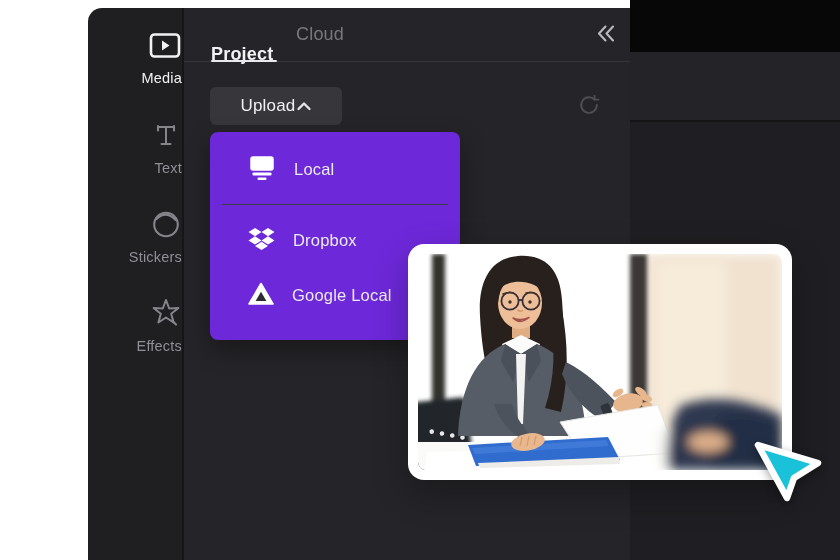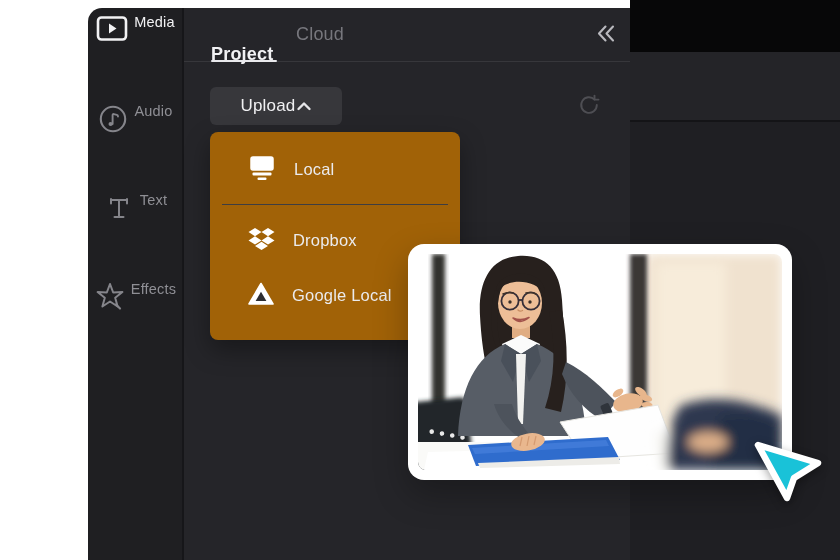--- a/index.html
+++ b/index.html
@@ -15,41 +15,41 @@
   .sidebar{left:88px;top:8px;width:94px;height:552px;background:#1f1f22;border-top-left-radius:14px;}
   .side-divider{left:182px;top:8px;width:2px;height:552px;background:#161619;}
   .panel{left:184px;top:8px;width:446px;height:552px;background:#252529;}
   .editor-black{left:630px;top:0;width:210px;height:52px;background:#070708;}
   .editor-band{left:630px;top:52px;width:210px;height:68px;background:#242428;}
   .editor-line{left:630px;top:120px;width:210px;height:2px;background:#141417;}
   .editor-main{left:630px;top:122px;width:210px;height:438px;background:#1f1f23;}
 
   
   .nav{left:88px;top:14px;width:94px;display:flex;flex-direction:column;}
-  .nav-item{height:89px;display:flex;align-items:flex-start;justify-content:center;gap:5px;cursor:pointer;}
+  .nav-item{height:89px;display:flex;flex-direction:column;align-items:flex-end;justify-content:center;gap:5px;cursor:pointer;}
   .nav-label{font-size:14.5px;color:#8f8f95;white-space:nowrap;letter-spacing:.2px;}
   .nav-item.active .nav-label{color:#f2f2f4;}
 
   
   .tabs-row{left:184px;top:8px;width:446px;height:54px;}
   .tab{position:absolute;top:16px;font-size:18px;letter-spacing:.2px;cursor:pointer;}
   .tab-project{left:27px;color:#f2f2f4;font-weight:700;margin-top:20px;}
   .tab-cloud{left:112px;color:#77777d;font-weight:500;text-align:right;}
   .tabs-baseline{position:absolute;left:0;bottom:0;width:446px;height:1px;background:#37373b;}
   .tab-underline{position:absolute;left:27px;bottom:0;width:66px;height:2.5px;background:#e9e9ec;border-radius:2px;}
   .collapse-btn{position:absolute;right:12px;top:14px;width:24px;height:24px;cursor:pointer;}
 
   
   .upload-btn{left:210px;top:87px;width:132px;height:38px;background:#37373b;border:none;border-radius:6px;
     display:flex;align-items:center;justify-content:center;gap:0;cursor:pointer;}
   .upload-label{color:#f0f0f2;font-size:17px;letter-spacing:.2px;}
   .refresh-btn{left:577px;top:93px;width:24px;height:24px;cursor:pointer;}
 
   
-  .menu{left:210px;top:132px;width:250px;height:208px;background:#a16207;border-radius:8px;
+  .menu{left:210px;top:132px;width:250px;height:208px;background:#6d28d9;border-radius:8px;
     box-shadow:0 10px 24px rgba(0,0,0,.35);padding:8px 0 10px 0;box-sizing:border-box;z-index:3;}
   .menu-item{height:58px;display:flex;align-items:center;gap:18px;padding-left:38px;cursor:pointer;}
   .menu-item.short{height:55px;}
   .menu-label{color:#ebebee;font-size:16.5px;letter-spacing:.2px;white-space:nowrap;}
   .menu-divider{height:1px;background:#3d3d42;margin:6px 12px 8px 12px;}
 
   
   .photo-card{left:408px;top:244px;width:384px;height:236px;background:#ffffff;border-radius:16px;
     box-shadow:0 14px 34px rgba(0,0,0,.28);z-index:5;}
   .photo{position:absolute;left:10px;top:10px;right:10px;bottom:10px;border-radius:8px;overflow:hidden;background:#fff;}
@@ -76,46 +76,45 @@
     <span>
       <svg width="34" height="30" viewBox="0 0 34 30">
         <rect x="3" y="3.5" width="28" height="22" rx="3.5" fill="none" stroke="#f2f2f4" stroke-width="2.6"></rect>
         <polygon points="14,9.5 21.5,14.5 14,19.5" fill="#f2f2f4"></polygon>
       </svg>
     </span>
     <span class="nav-label">Media</span>
   </div>
 
 
-  <div class="nav-item">
-    <span>
-      <svg width="32" height="32" viewBox="0 0 32 32">
-        <circle cx="16" cy="16" r="12.2" fill="none" stroke="#85858b" stroke-width="2.1"></circle>
-        <path d="M15.6,21 L15.6,12 Q15.6,10.8 16.8,11.1 L19.8,11.9 Q21,12.2 21,13.5" fill="none" stroke="#85858b" stroke-width="1.9" stroke-linecap="round"></path>
-        <circle cx="13.6" cy="21" r="2.1" fill="#85858b"></circle>
-      </svg>
-    </span>
-    <span class="nav-label">Audio</span>
-  </div>
 
   <div class="nav-item">
     <span>
       <svg width="32" height="32" viewBox="0 0 32 32">
         <g stroke="#85858b" stroke-width="2" stroke-linecap="round" fill="none">
           <line x1="8" y1="8" x2="24" y2="8"></line>
           <line x1="8" y1="7" x2="8" y2="11.5"></line>
           <line x1="24" y1="7" x2="24" y2="11.5"></line>
           <line x1="16" y1="8" x2="16" y2="25"></line>
           <line x1="11.5" y1="25" x2="20.5" y2="25"></line>
         </g>
       </svg>
     </span>
     <span class="nav-label">Text</span>
   </div>
 
+  <div class="nav-item">
+    <span>
+      <svg width="32" height="32" viewBox="0 0 32 32">
+        <circle cx="16" cy="16.5" r="11.8" fill="none" stroke="#85858b" stroke-width="2.1"></circle>
+        <path d="M6.6,11 Q16,2 25.6,12" fill="none" stroke="#85858b" stroke-width="2.1" stroke-linecap="round"></path>
+      </svg>
+    </span>
+    <span class="nav-label">Stickers</span>
+  </div>
 
   <div class="nav-item">
     <span>
       <svg width="32" height="32" viewBox="0 0 32 32">
         <polygon points="16,3 19.2,11.5 28.4,11 21.2,16.7 23.6,25.5 16,20.5 8.4,25.5 10.8,16.7 3.6,11 12.8,11.5" fill="none" stroke="#85858b" stroke-width="2" stroke-linejoin="round"></polygon>
         <line x1="22" y1="23.5" x2="26" y2="27.5" stroke="#85858b" stroke-width="2.2" stroke-linecap="round"></line>
       </svg>
     </span>
     <span class="nav-label">Effects</span>
   </div>

